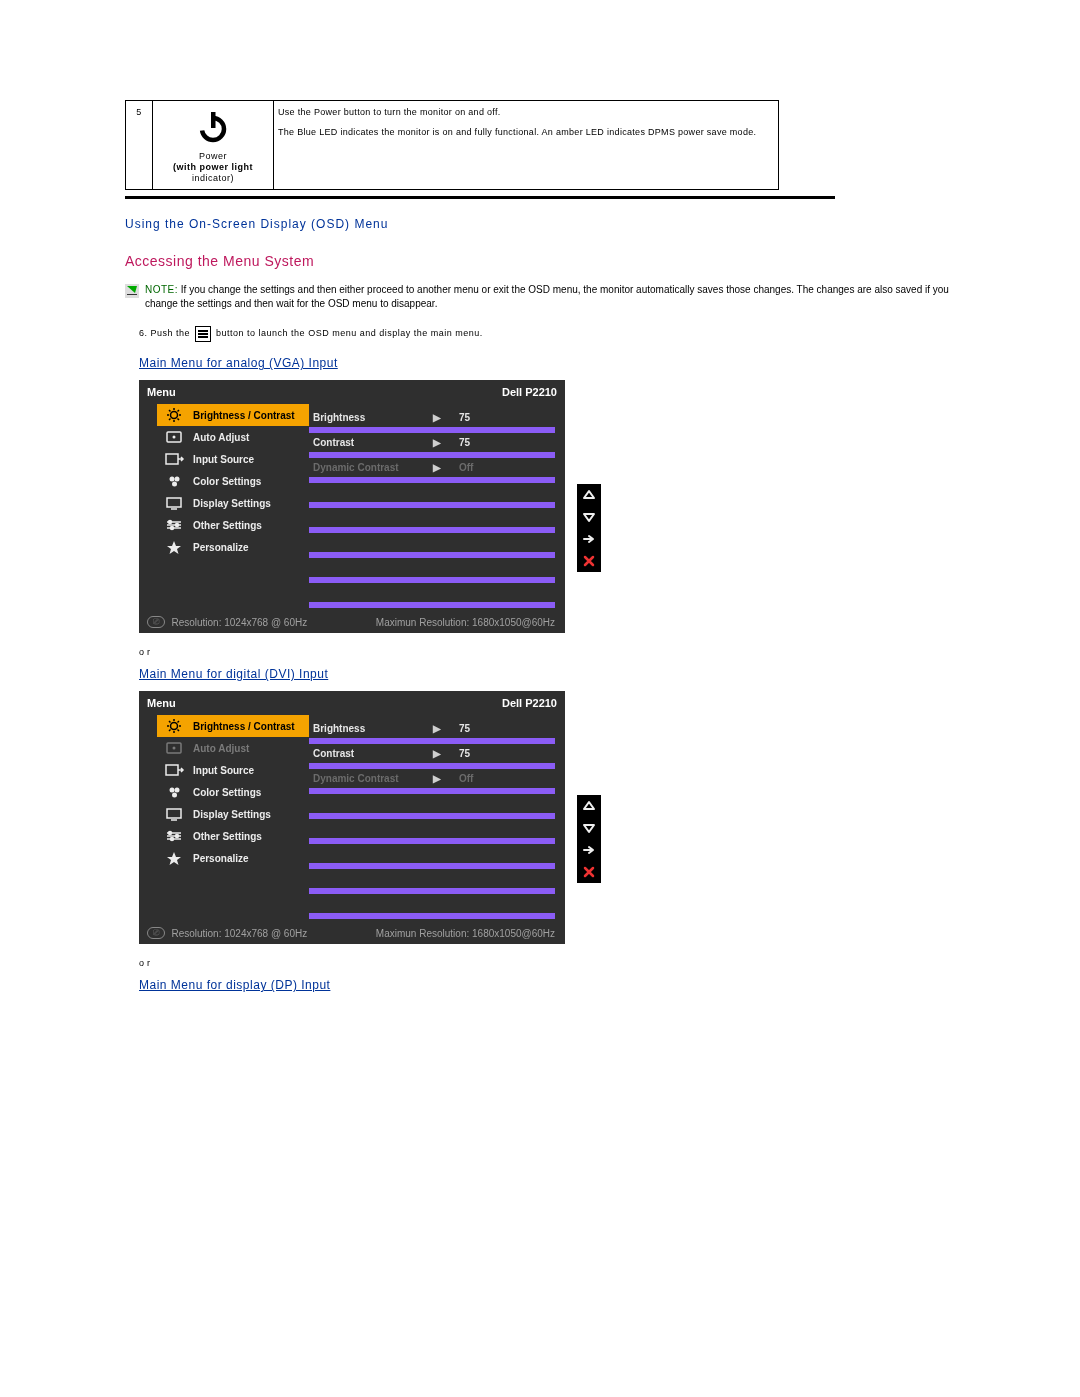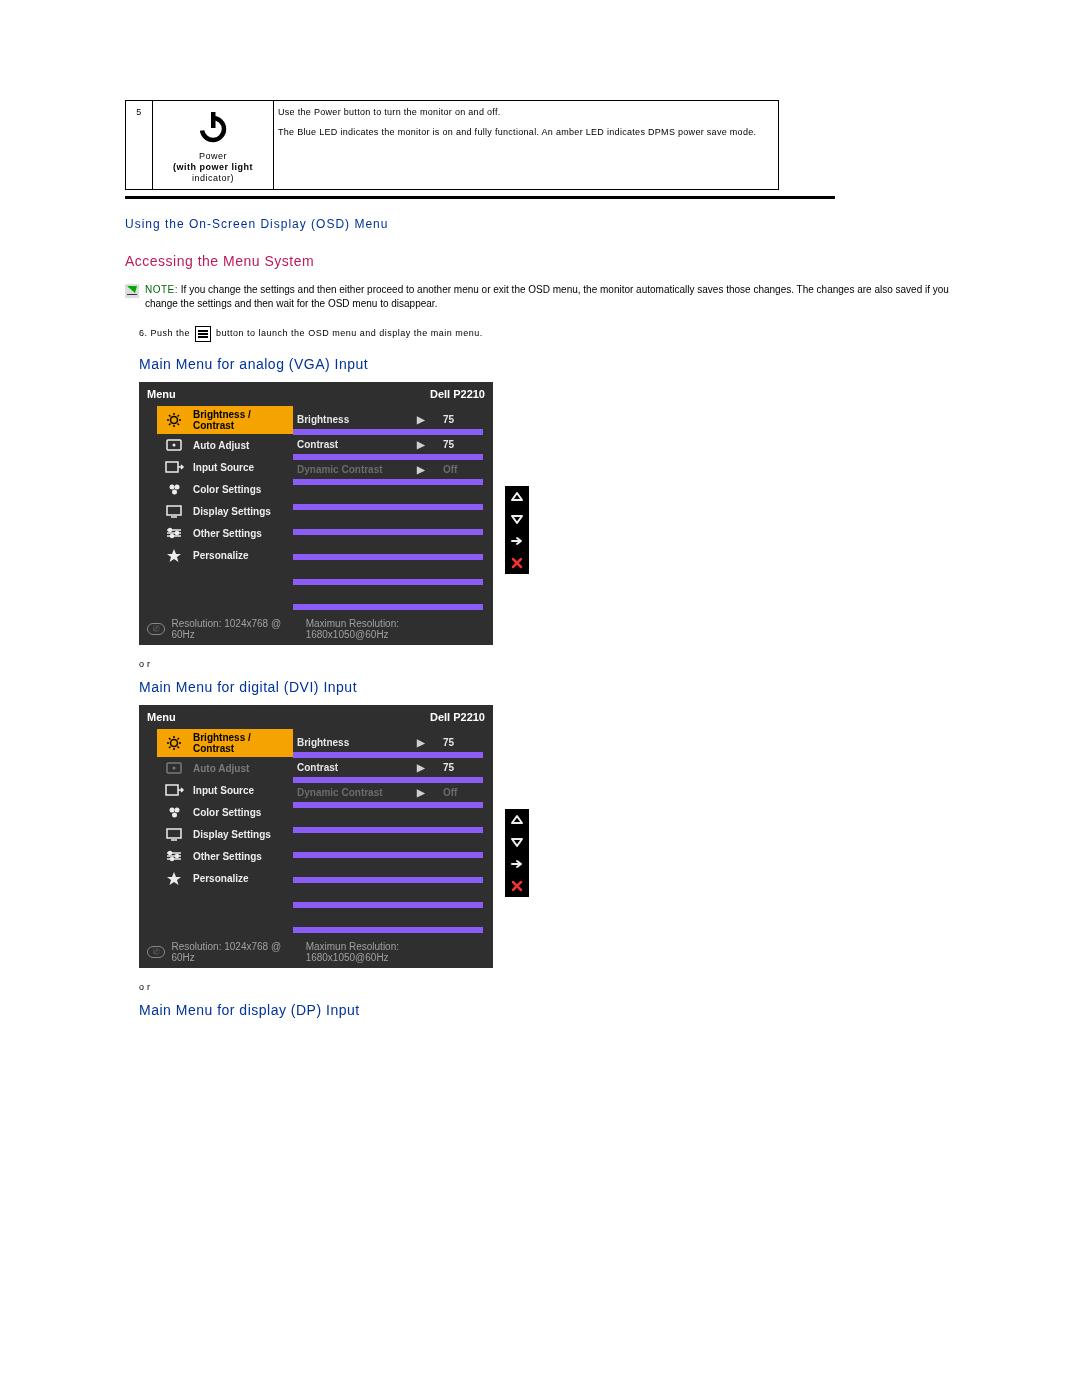--- a/index.html
+++ b/index.html
@@ -80,40 +80,41 @@
     content: "";
     position: absolute;
     left: 2px; right: 2px; top: 3px;
     border-top: 2px solid #000;
     box-shadow: 0 3px 0 #000, 0 6px 0 #000;
     height: 0;
   }
 
   .sub-blue {
     color: #003399;
-    font-size: 14px;
+    font-size: 12px;
     letter-spacing: 0.5px;
     margin: 0 0 10px 14px;
+    text-decoration: underline;
   }
   .or-text {
     font-size: 9px;
     letter-spacing: 3px;
     margin: 14px 0 10px 14px;
   }
 
   
   .osd-wrap {
     display: flex;
     align-items: flex-start;
     gap: 12px;
     margin-left: 14px;
     margin-bottom: 6px;
   }
   .osd {
-    width: 354px;
+    width: 426px;
     background: #2f2f2f;
     color: #fff;
     font-size: 10px;
   }
   .osd-title {
     display: flex;
     justify-content: space-between;
     padding: 6px 8px;
     font-weight: bold;
     font-size: 11px;

